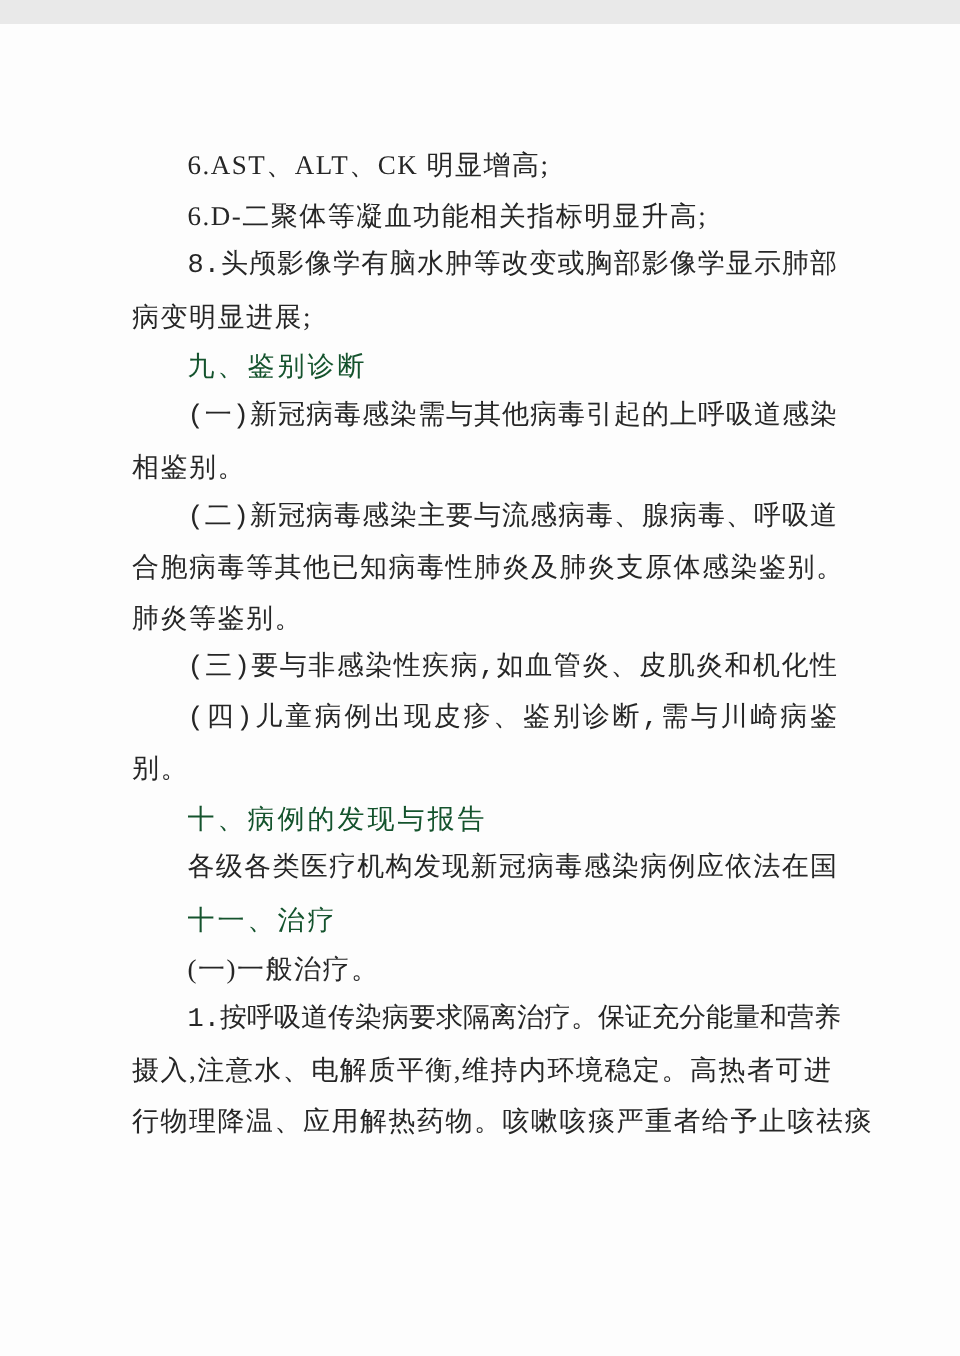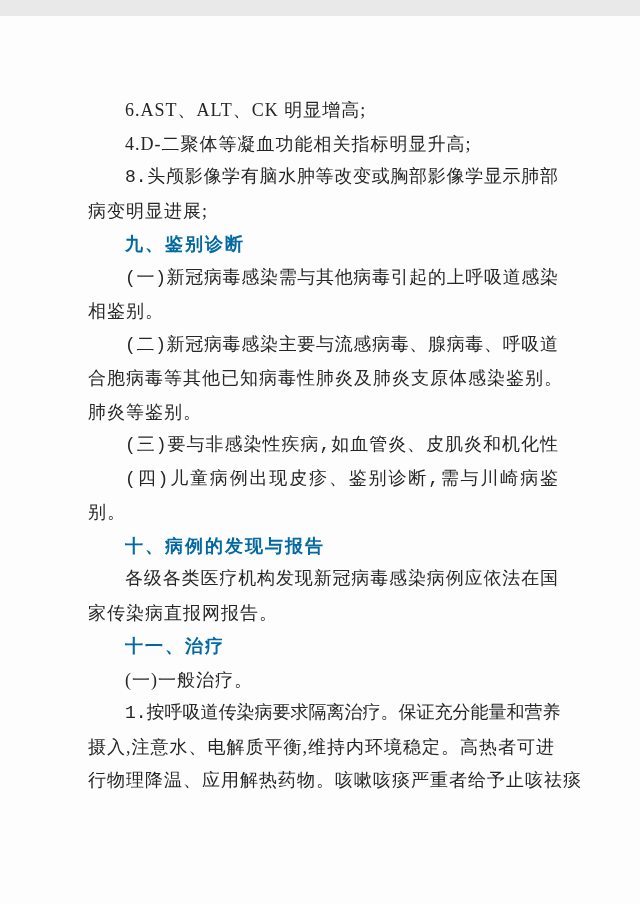--- a/index.html
+++ b/index.html
@@ -39,56 +39,55 @@
     text-align-last: justify;
     font-family: Liberation Mono, monospace;
   }
   
   .ln.indent {
     padding-left: 37px;
   }
   
   .ln.heading {
     font-family: "Liberation Sans", sans-serif;
-    font-weight: 700;
-    color: #0369a1;
+    font-weight: 400;
+    color: #14532d;
     letter-spacing: 2px;
     font-size: 18px;
   }
   .page-number {
     position: absolute;
     left: 0;
     top: 836px;
     width: 100%;
     text-align: center;
     font-size: 12px;
     letter-spacing: 1px;
     color: #3a3a3a;
   }
 </style>
 </head>
 <body>
 
 <div class="page">
   <div class="content">
     <div class="ln indent">6.AST、ALT、CK 明显增高;</div>
-    <div class="ln indent">4.D-二聚体等凝血功能相关指标明显升高;</div>
+    <div class="ln indent">6.D-二聚体等凝血功能相关指标明显升高;</div>
     <div class="ln indent fill">8.头颅影像学有脑水肿等改变或胸部影像学显示肺部</div>
     <div class="ln">病变明显进展;</div>
     <div class="ln indent heading">九、鉴别诊断</div>
     <div class="ln indent fill">(一)新冠病毒感染需与其他病毒引起的上呼吸道感染</div>
     <div class="ln">相鉴别。</div>
     <div class="ln indent fill">(二)新冠病毒感染主要与流感病毒、腺病毒、呼吸道</div>
     <div class="ln">合胞病毒等其他已知病毒性肺炎及肺炎支原体感染鉴别。</div>
     <div class="ln">肺炎等鉴别。</div>
     <div class="ln indent fill">(三)要与非感染性疾病,如血管炎、皮肌炎和机化性</div>
     <div class="ln indent fill">(四)儿童病例出现皮疹、鉴别诊断,需与川崎病鉴</div>
     <div class="ln">别。</div>
     <div class="ln indent heading">十、病例的发现与报告</div>
     <div class="ln indent fill">各级各类医疗机构发现新冠病毒感染病例应依法在国</div>
-    <div class="ln">家传染病直报网报告。</div>
     <div class="ln indent heading">十一、治疗</div>
     <div class="ln indent">(一)一般治疗。</div>
     <div class="ln indent fill">1.按呼吸道传染病要求隔离治疗。保证充分能量和营养</div>
     <div class="ln">摄入,注意水、电解质平衡,维持内环境稳定。高热者可进</div>
     <div class="ln">行物理降温、应用解热药物。咳嗽咳痰严重者给予止咳祛痰</div>
   </div>
 </div>
 
 </body></html>

